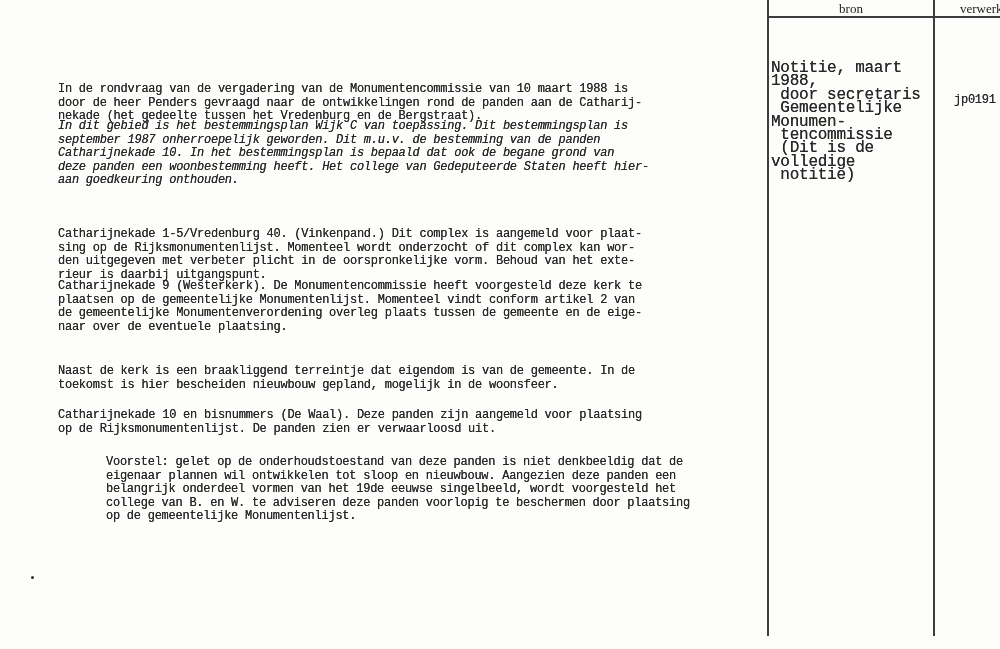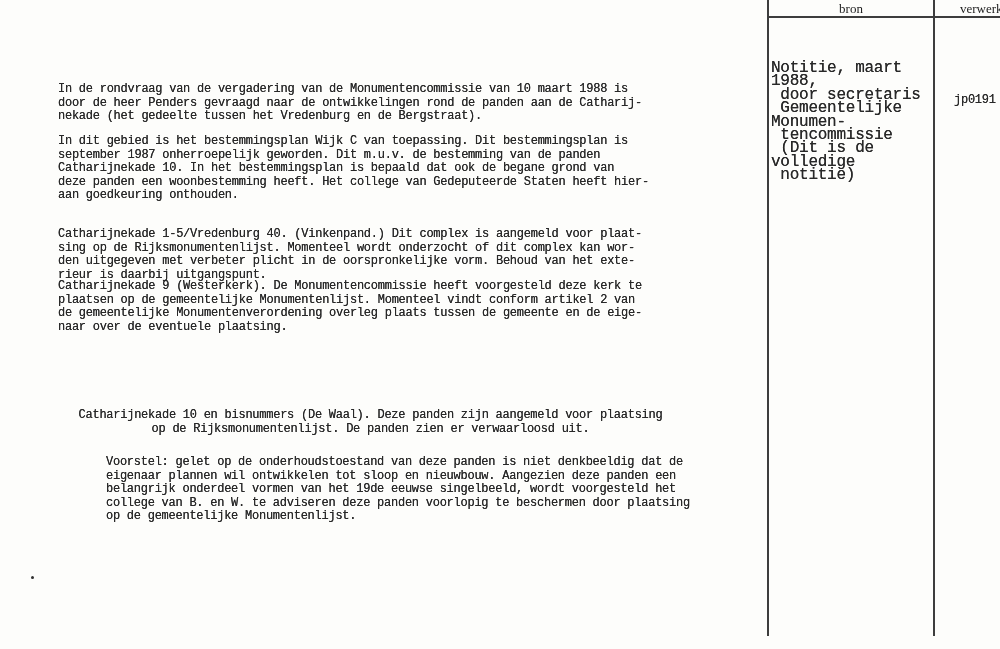--- a/index.html
+++ b/index.html
@@ -36,25 +36,25 @@
     position: absolute;
     left: 58px;
     width: 625px;
     font-size: 12px;
     line-height: 13.6px;
     letter-spacing: -0.25px;
     white-space: pre-wrap;
     text-shadow: 0 0 0.35px #3a3a3a;
   }
   .p1 { top: 83px; }
-  .p2 { top: 135px; }
+  .p2 { top: 120px; font-style: italic; }
   .p3 { top: 228px; }
   .p4 { top: 280px; }
   .p5 { top: 365px; }
-  .p6 { top: 409px; text-align: center; }
+  .p6 { top: 409px; }
   .p7 { top: 456px; margin-left: 48px; }
   .speck {
     position: absolute;
     left: 31px;
     top: 576px;
     width: 3px;
     height: 3px;
     border-radius: 50%;
     background: #303030;
   }
@@ -129,20 +129,22 @@
 deze panden een woonbestemming heeft. Het college van Gedeputeerde Staten heeft hier-
 aan goedkeuring onthouden.</div>
   <div class="para p3">Catharijnekade 1-5/Vredenburg 40. (Vinkenpand.) Dit complex is aangemeld voor plaat-
 sing op de Rijksmonumentenlijst. Momenteel wordt onderzocht of dit complex kan wor-
 den uitgegeven met verbeter plicht in de oorspronkelijke vorm. Behoud van het exte-
 rieur is daarbij uitgangspunt.</div>
   <div class="para p4">Catharijnekade 9 (Westerkerk). De Monumentencommissie heeft voorgesteld deze kerk te
 plaatsen op de gemeentelijke Monumentenlijst. Momenteel vindt conform artikel 2 van
 de gemeentelijke Monumentenverordening overleg plaats tussen de gemeente en de eige-
 naar over de eventuele plaatsing.</div>
+  <div class="para p5">Naast de kerk is een braakliggend terreintje dat eigendom is van de gemeente. In de
+toekomst is hier bescheiden nieuwbouw gepland, mogelijk in de woonsfeer.</div>
   <div class="para p6">Catharijnekade 10 en bisnummers (De Waal). Deze panden zijn aangemeld voor plaatsing
 op de Rijksmonumentenlijst. De panden zien er verwaarloosd uit.</div>
   <div class="para p7">Voorstel: gelet op de onderhoudstoestand van deze panden is niet denkbeeldig dat de
 eigenaar plannen wil ontwikkelen tot sloop en nieuwbouw. Aangezien deze panden een
 belangrijk onderdeel vormen van het 19de eeuwse singelbeeld, wordt voorgesteld het
 college van B. en W. te adviseren deze panden voorlopig te beschermen door plaatsing
 op de gemeentelijke Monumentenlijst.</div>
 
   <div class="speck"></div>
 

